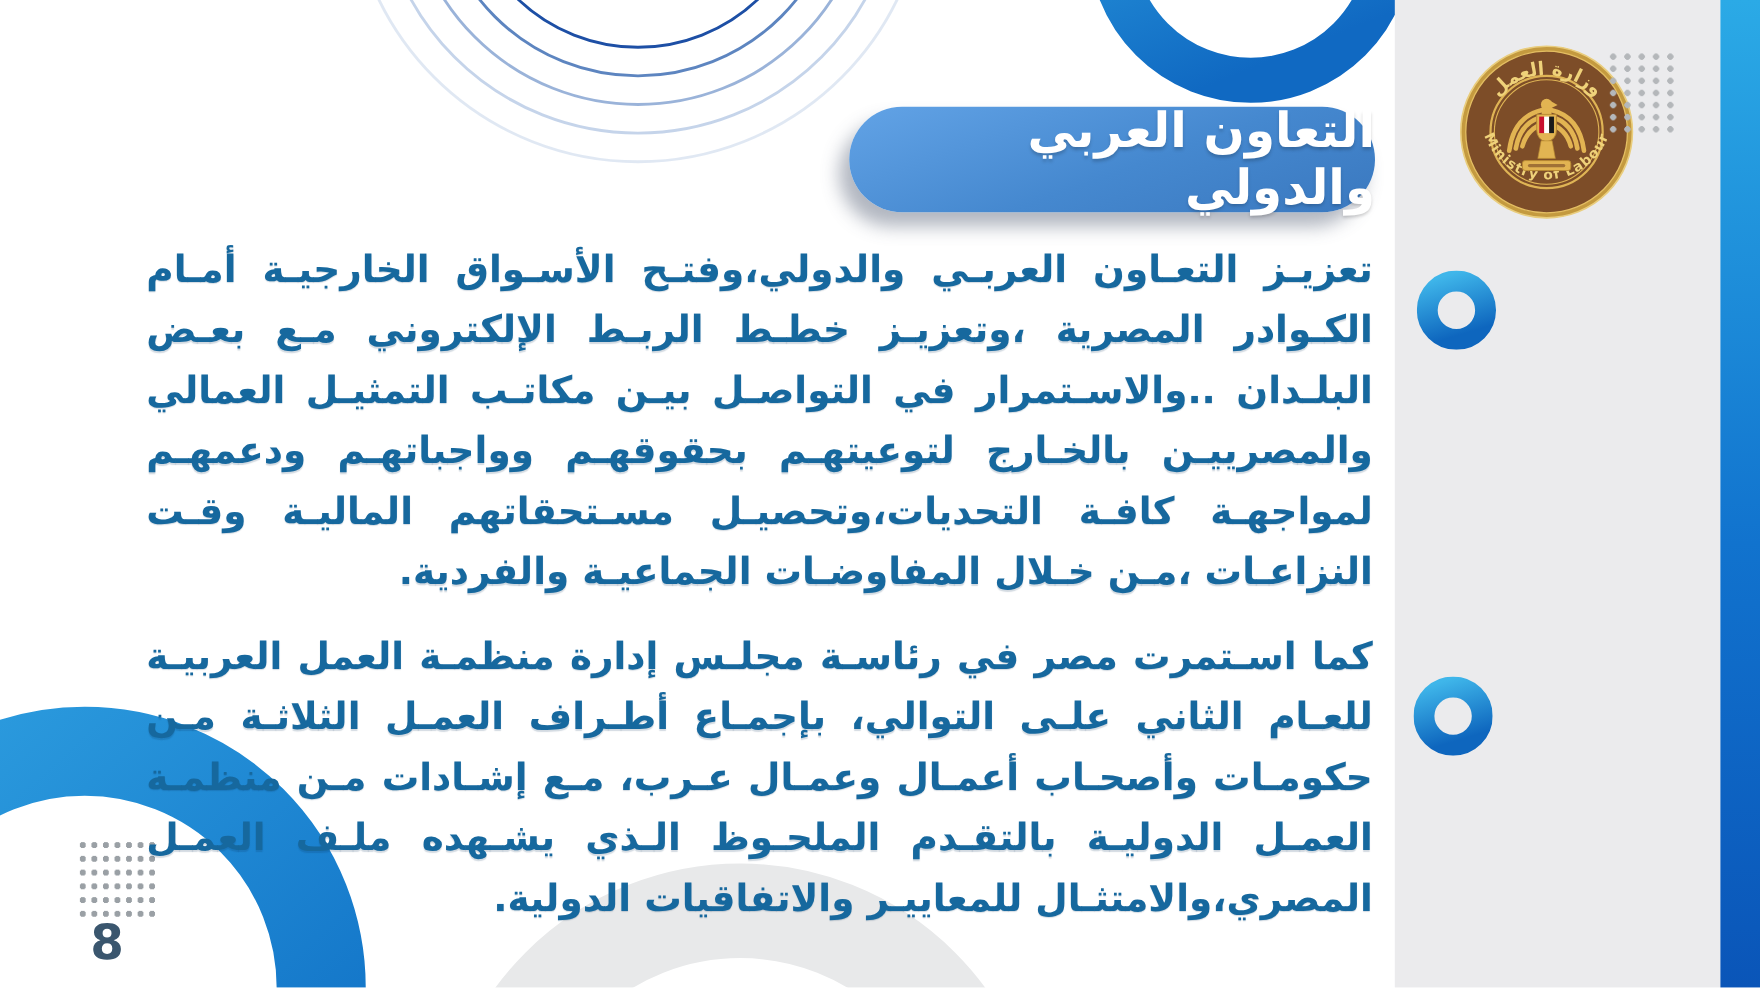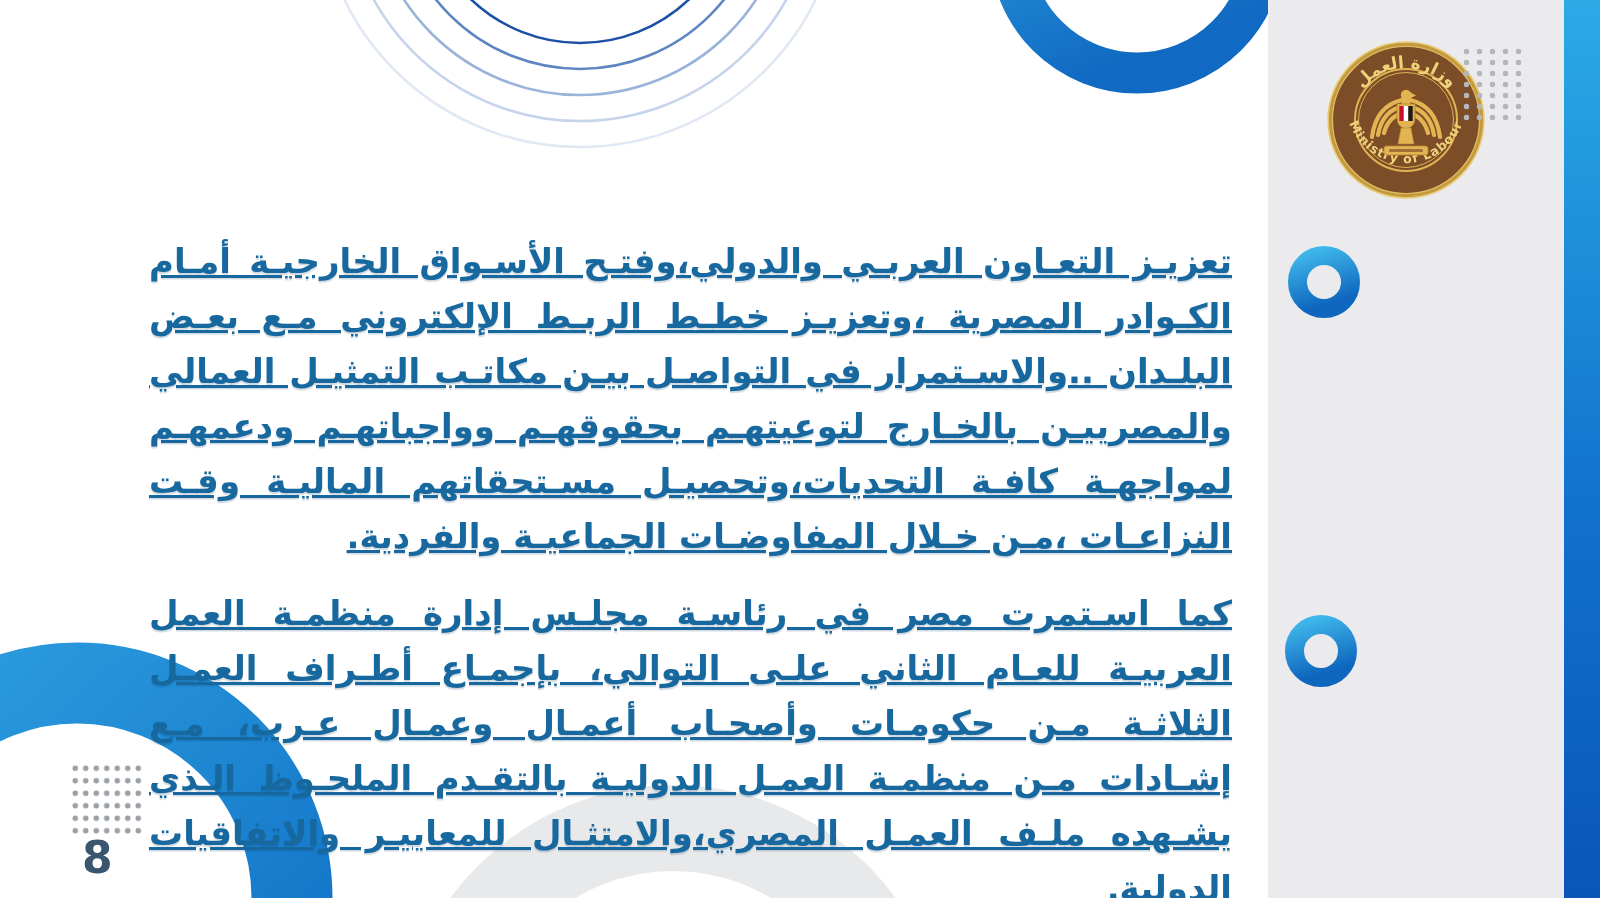--- a/index.html
+++ b/index.html
@@ -19,21 +19,21 @@
           background:linear-gradient(160deg,#62a3e6 0%,#4588cf 55%,#3a78bf 100%);
           border-radius:48px;display:flex;align-items:center;justify-content:center;
           box-shadow:-9px 13px 16px rgba(70,80,105,.42);}
   .banner h1{margin:0;color:#ffffff;font-size:44px;font-weight:bold;letter-spacing:0;
              text-shadow:0 2px 3px rgba(0,0,0,.18);direction:rtl;}
 
   
   .content{position:absolute;left:133px;top:218px;width:1115px;direction:rtl;
            text-align:justify;color:#16689e;font-weight:bold;font-size:34px;line-height:55px;
            text-shadow:0 1.5px 1px rgba(10,50,90,.18);}
-  .content p{margin:16px;text-decoration:underline;}
+  .content p{margin:0;}
   .content p + p{margin-top:22px;}
 
   
   .dots{position:absolute;}
   .dots-top{left:1460px;top:46px;width:64px;height:78px;
             background-image:radial-gradient(circle,#b4b7ba 2.6px,transparent 3.1px);
             background-size:13px 11px;}
   .dots-bottom{left:70px;top:762px;width:74px;height:76px;
             background-image:radial-gradient(circle,#9aa0a5 2.6px,transparent 3.1px);
             background-size:10.5px 12.5px;}
@@ -96,20 +96,23 @@
   <svg class="abs" style="left:0;top:640px;" width="345" height="258" viewBox="0 640 345 258">
     <defs>
         <linearGradient id="gBig" x1="0" y1="0" x2="0.9" y2="1">
       <stop offset="0" stop-color="#2e9fe0"></stop>
           <stop offset="1" stop-color="#0f6fc5"></stop>
     </linearGradient>
       </defs>
     <circle cx="77" cy="898" r="215" fill="none" stroke="url(#gBig)" stroke-width="81"></circle>
   </svg>
 
+  <div class="banner">
+    <h1>التعاون العربي والدولي</h1>
+  </div>
 
   <svg class="abs" style="left:1326px;top:40px;" width="160" height="160" viewBox="0 0 160 160">
     <circle cx="80" cy="80" r="78" fill="#c49a3f" stroke="#e9cd7d" stroke-width="1.5"></circle>
     <circle cx="80" cy="80" r="73.5" fill="#7d4d28" stroke="#e3bd62" stroke-width="1.2"></circle>
     <circle cx="80" cy="80" r="51" fill="none" stroke="#dfb455" stroke-width="2"></circle>
     <circle cx="80" cy="80" r="47.5" fill="none" stroke="#dfb455" stroke-width="1"></circle>
     <path id="arcTopTxt" d="M 22,86 A 58,58 0 0 1 138,86" fill="none"></path>
     <path id="arcBotTxt" d="M 21,74 A 60,60 0 0 0 139,74" fill="none"></path>
     <text font-size="17" font-weight="bold" fill="#efd27a" text-anchor="middle" font-family="DejaVu Sans, sans-serif">
       <textPath href="#arcTopTxt" startOffset="50%">وزارة العمل</textPath>

